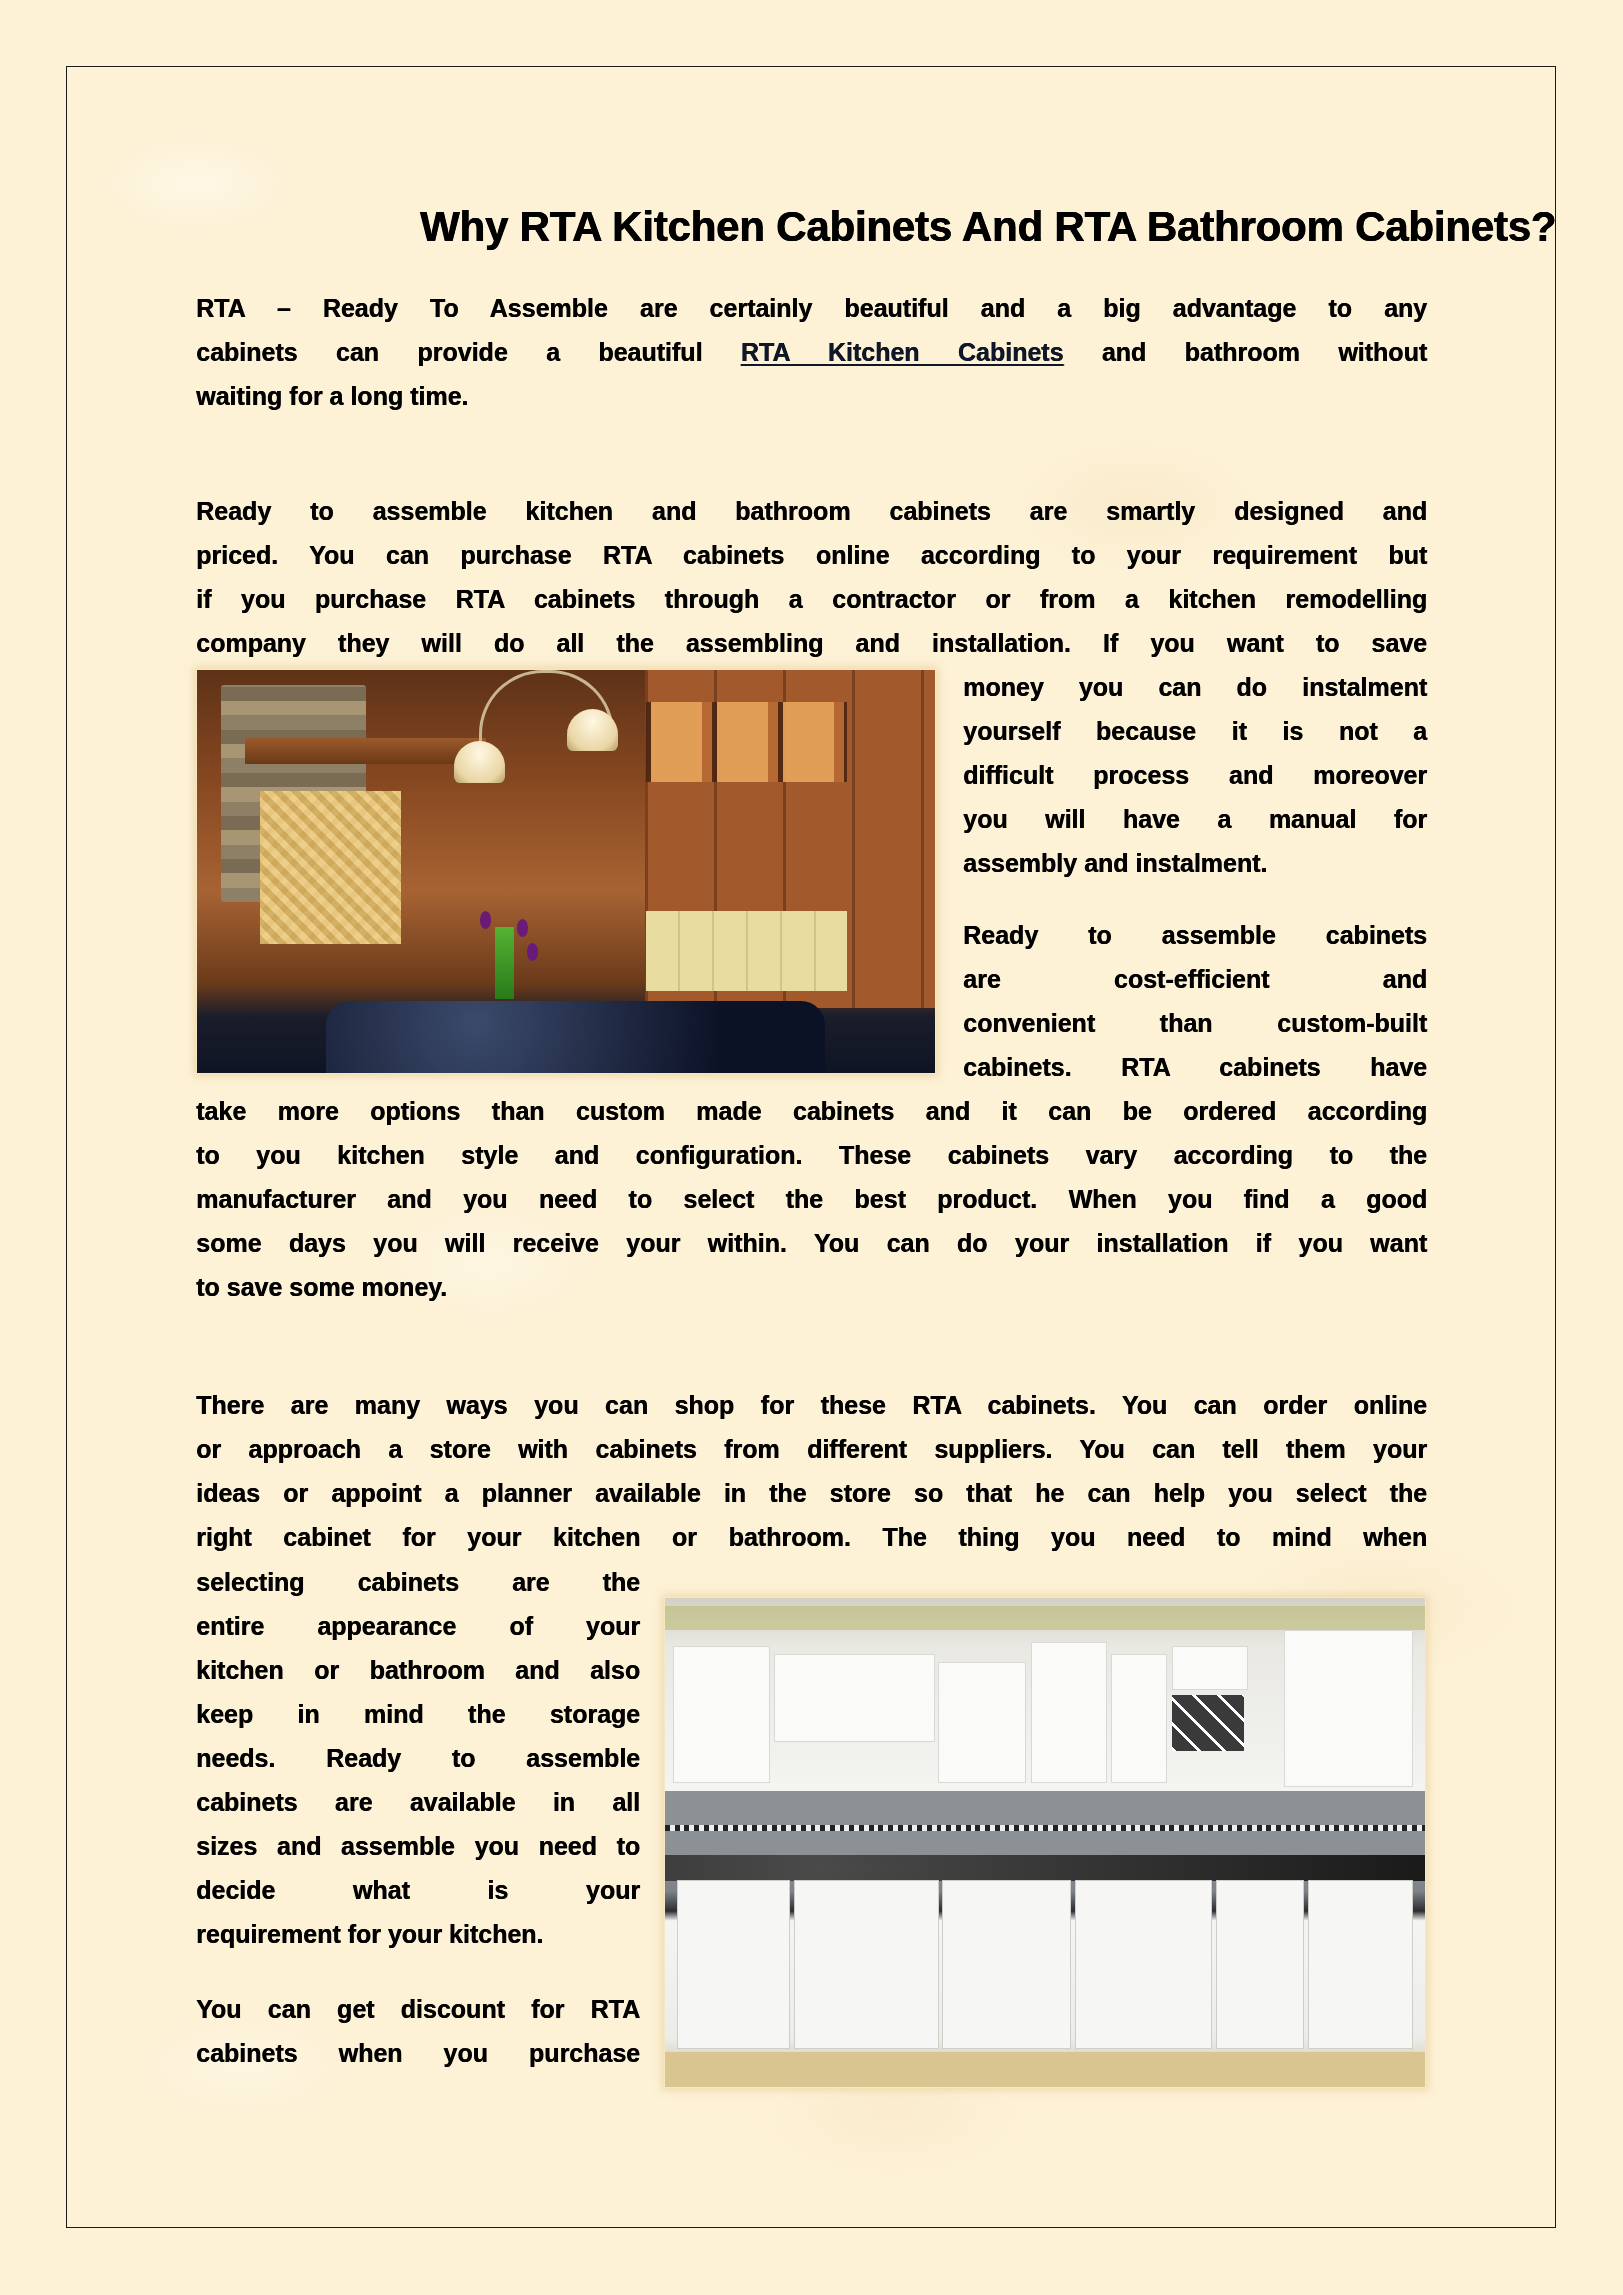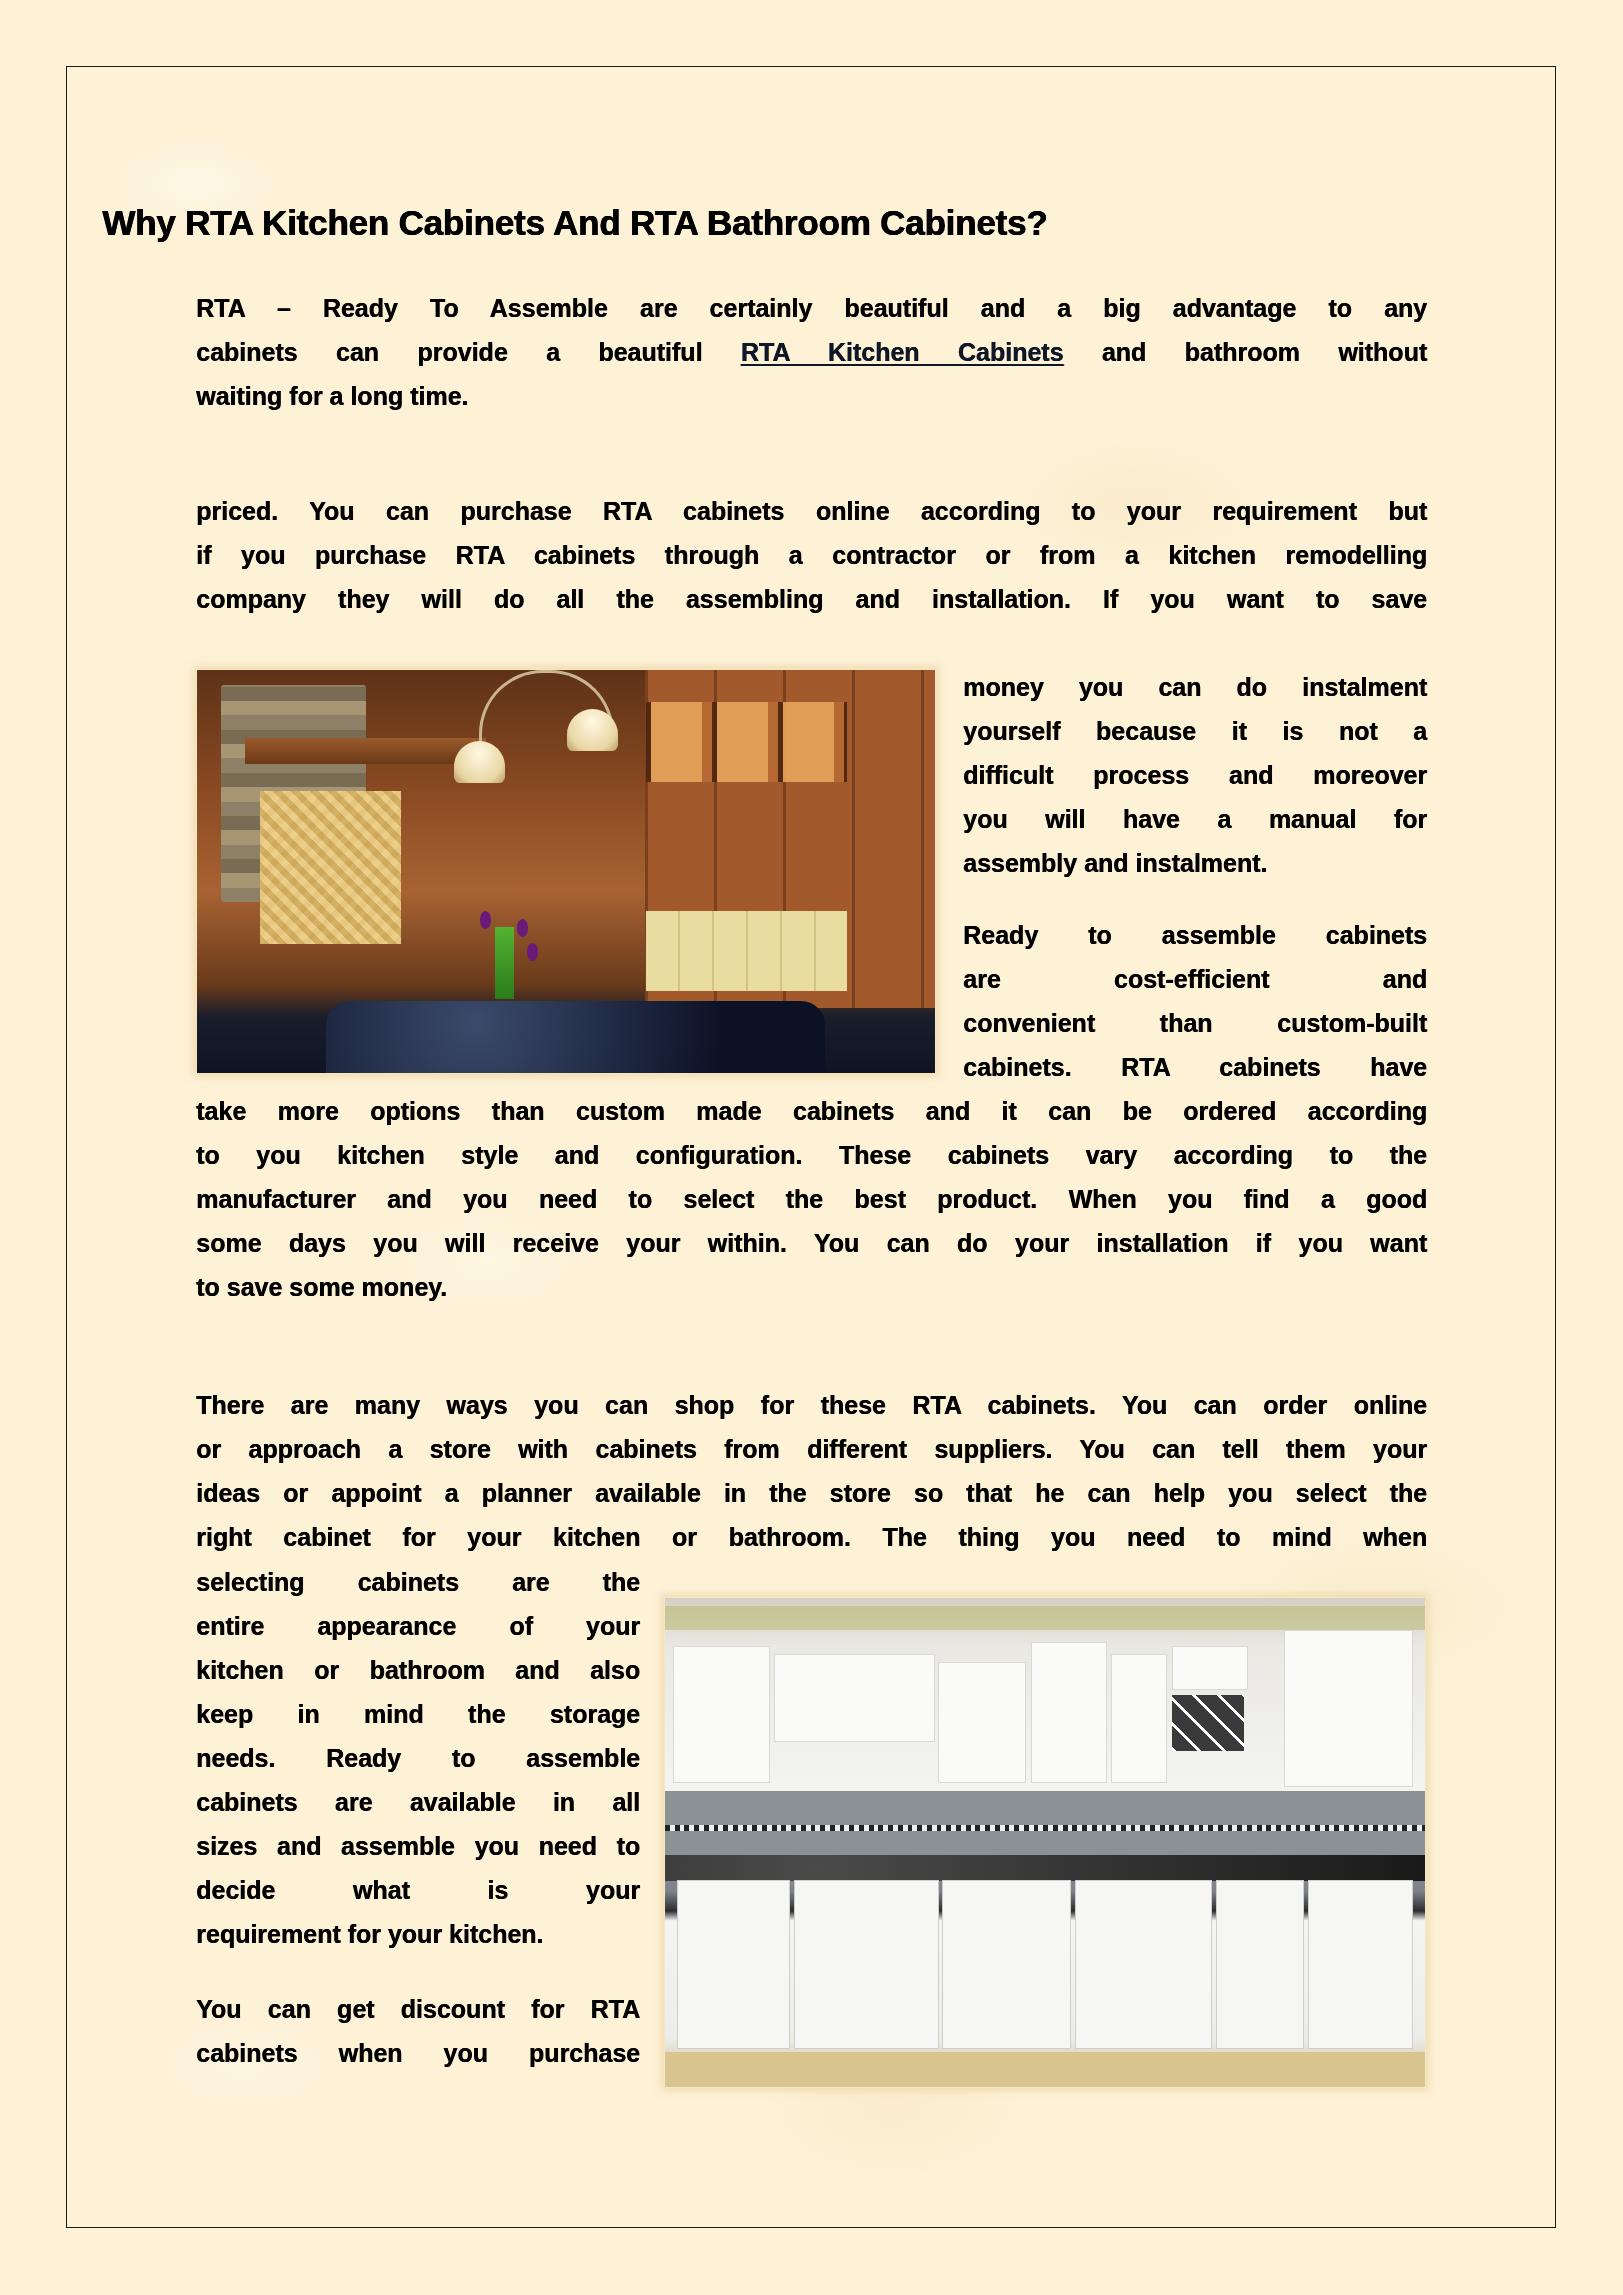--- a/index.html
+++ b/index.html
@@ -14,24 +14,23 @@
         radial-gradient(ellipse 161px 80px at 15% 90%, rgba(255,250,235,0.5), transparent 70%),
         radial-gradient(ellipse 193px 97px at 55% 92%, rgba(245,228,190,0.4), transparent 70%);
       font-family: "Liberation Sans", "DejaVu Sans", sans-serif;
       color: #000;
     }
     .page-frame {
       position: absolute; left: 66px; top: 66px; width: 1490px; height: 2162px;
       border: 1.6px solid #1a1a1a; box-sizing: border-box;
     }
     .title {
-      position: absolute; left: 66px; top: 203px; width: 1490px; text-align: left;
-      font-size: 35px; font-weight: bold; letter-spacing: -0.2px;
+      position: absolute; left: 66px; top: 203px; width: 1490px; text-align: right;
+      font-size: 42px; font-weight: bold; letter-spacing: -0.2px;
       text-shadow: 0.8px 0 0 #000, 0.4px 0 0 #000;
-      padding-left: 36px;
     }
     .para {
       position: absolute; font-size: 25px; font-weight: bold; line-height: 44px;
       text-align: justify; text-align-last: justify;
       text-shadow: 0.5px 0 0 #000;
     }
     .line { display: block; white-space: nowrap; text-align: justify; text-align-last: justify; }
     .line.end { text-align-last: left; }
     .link { color: #0f172a; text-decoration: underline; text-underline-offset: 3.2px; cursor: pointer; }
     .photo {
@@ -138,20 +137,21 @@
 
 <h1 class="title" style="margin:0;">Why RTA Kitchen Cabinets And RTA Bathroom Cabinets?</h1>
 
 <div class="para" style="left:196px; top:286px; width:1231px;">
   <span class="line">RTA – Ready To Assemble are certainly beautiful and a big advantage to any</span>
   <span class="line"><span>cabinets can provide a beautiful </span><a class="link">RTA Kitchen Cabinets</a><span> and bathroom without</span></span>
   <span class="line end">waiting for a long time.</span>
 </div>
 
 <div class="para" style="left:196px; top:489px; width:1231px;">
+  <span class="line">Ready to assemble kitchen and bathroom cabinets are smartly designed and</span>
   <span class="line">priced. You can purchase RTA cabinets online according to your requirement but</span>
   <span class="line">if you purchase RTA cabinets through a contractor or from a kitchen remodelling</span>
   <span class="line">company they will do all the assembling and installation. If you want to save</span>
 </div>
 
 <div class="photo photo-wood">
   <div class="stone"></div>
   <div class="tiles"></div>
   <div class="hood"></div>
   <div class="cab-right"></div>

